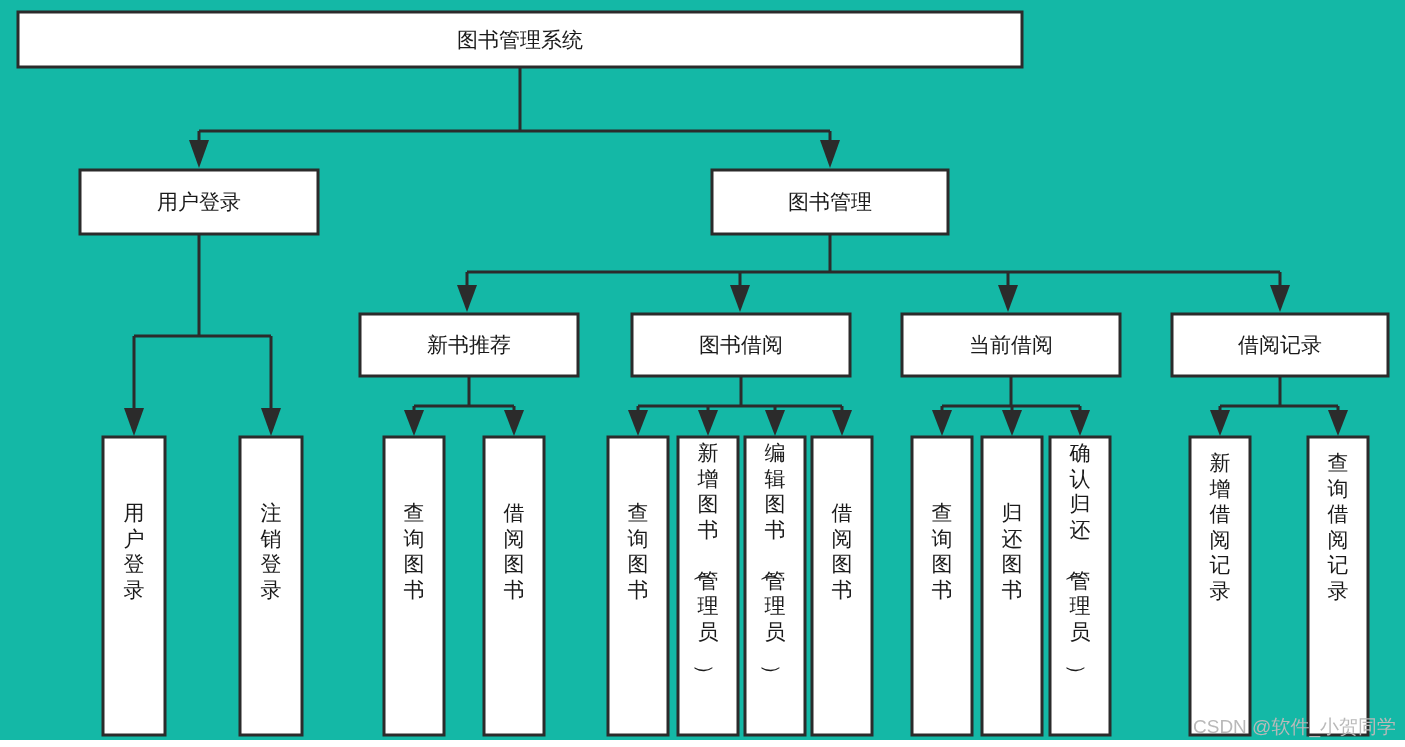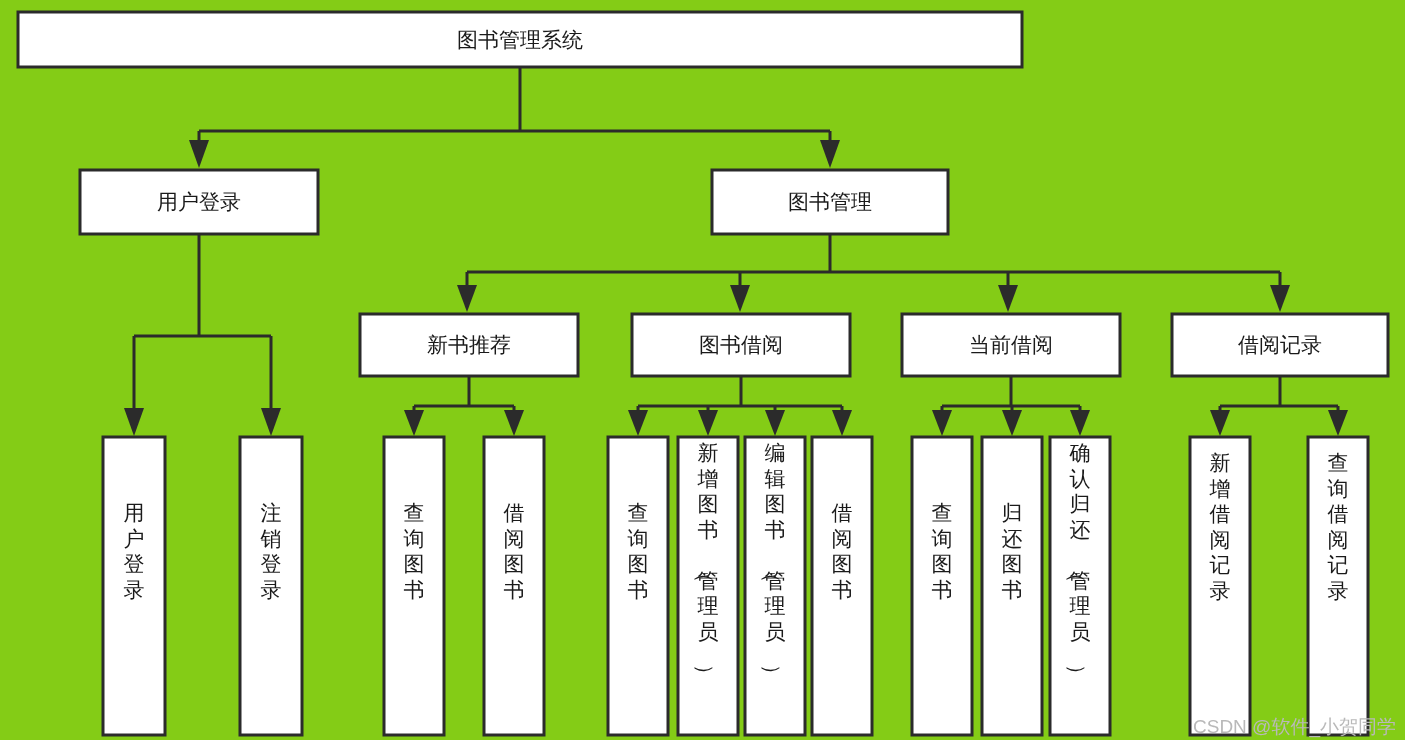--- a/index.html
+++ b/index.html
@@ -7,21 +7,21 @@
     padding: 0;
     background: #ffffff;
   }
   body {
     font-family: "Liberation Sans", "DejaVu Sans", sans-serif;
   }
   #diagram-root {
     position: relative;
     width: 1405px;
     height: 740px;
-    background: #84cc16;
+    background: #14b8a6;
     overflow: hidden;
   }
   svg#flow {
     position: absolute;
     left: 0;
     top: 0;
     width: 1405px;
     height: 747px;
   }
   .node-box {

